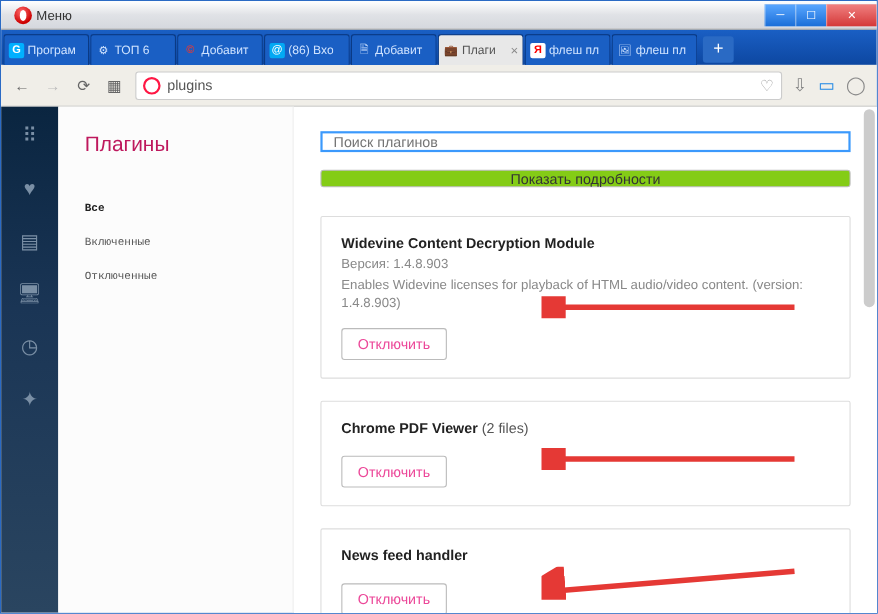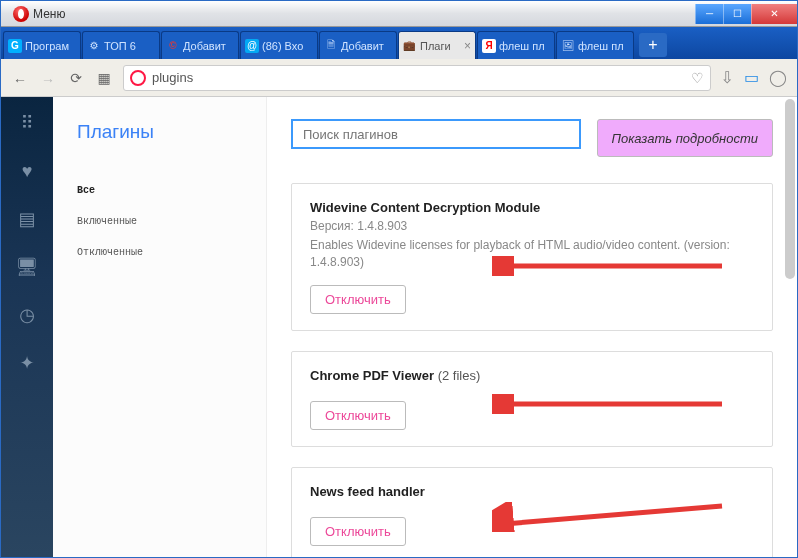--- a/index.html
+++ b/index.html
@@ -35,28 +35,28 @@
 .addr-text { flex: 1; font-size: 13px; color: #555; border: none; outline: none; }
 .addr-right-icon { color: #999; font-size: 14px; }
 .toolbar-icon { color: #888; font-size: 16px; }
 
 
 .main { display: flex; height: calc(100% - 26px - 32px - 38px); }
 .rail { width: 52px; background: linear-gradient(180deg, #0a2540 0%, #1a3555 40%, #2a4560 100%); display: flex; flex-direction: column; align-items: center; padding-top: 14px; gap: 24px; }
 .rail-icon { color: #7a8fa5; font-size: 18px; width: 24px; height: 24px; display: flex; align-items: center; justify-content: center; }
 
 .sidebar { width: 214px; background: #fcfcfc; padding: 24px 24px; border-right: 1px solid #eee; }
-.sidebar h1 { font-size: 19px; font-weight: normal; color: #3b82f6; margin-bottom: 32px; }
+.sidebar h1 { font-size: 19px; font-weight: normal; color: #be185d; margin-bottom: 32px; }
 .side-item { font-size: 10px; color: #555; padding: 10px 0; cursor: pointer; font-family: Liberation Mono, monospace; }
 .side-item.active { font-weight: bold; color: #222; }
 
 .content { flex: 1; background: #fff; padding: 22px 24px; overflow-y: auto; position: relative; }
-.content-top { display: flex; gap: 16px; margin-bottom: 26px; }
+.content-top { display: flex; gap: 16px; margin-bottom: 26px; flex-direction: column; }
 .search-box { flex: 1; height: 30px; border: 2px solid #3b99fc; padding: 0 10px; font-size: 13px; outline: none; }
-.details-btn { height: 38px; padding: 0 14px; background: #f0abfc; border: 1px solid #bbb; border-radius: 3px; font-size: 13px; color: #333; font-style: italic; }
+.details-btn { height: 16px; padding: 0 14px; background: #84cc16; border: 1px solid #bbb; border-radius: 3px; font-size: 13px; color: #333; }
 
 .plugin-card { border: 1px solid #ddd; border-radius: 2px; padding: 16px 18px; margin-bottom: 20px; position: relative; }
 .plugin-title { font-size: 13px; font-weight: bold; color: #222; margin-bottom: 4px; }
 .plugin-files { font-weight: normal; color: #555; }
 .plugin-ver { font-size: 12px; color: #888; margin-bottom: 4px; }
 .plugin-desc { font-size: 12px; color: #888; line-height: 1.4; margin-bottom: 14px; max-width: 420px; }
 .plugin-btn { padding: 6px 14px; background: #fff; border: 1px solid #bbb; border-radius: 3px; font-size: 13px; color: #ec4899; }
 
 .arrow { position: absolute; right: 40px; height: 10px; pointer-events: none; }
 .arrow svg { display: block; }

